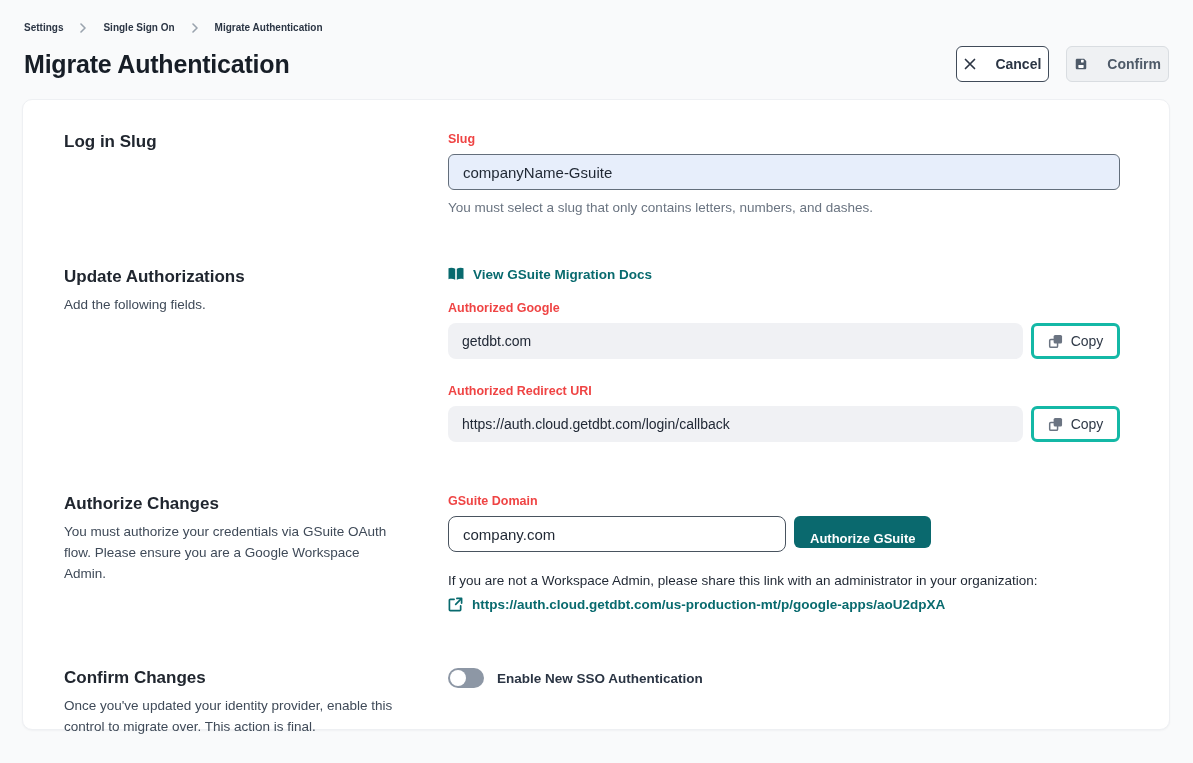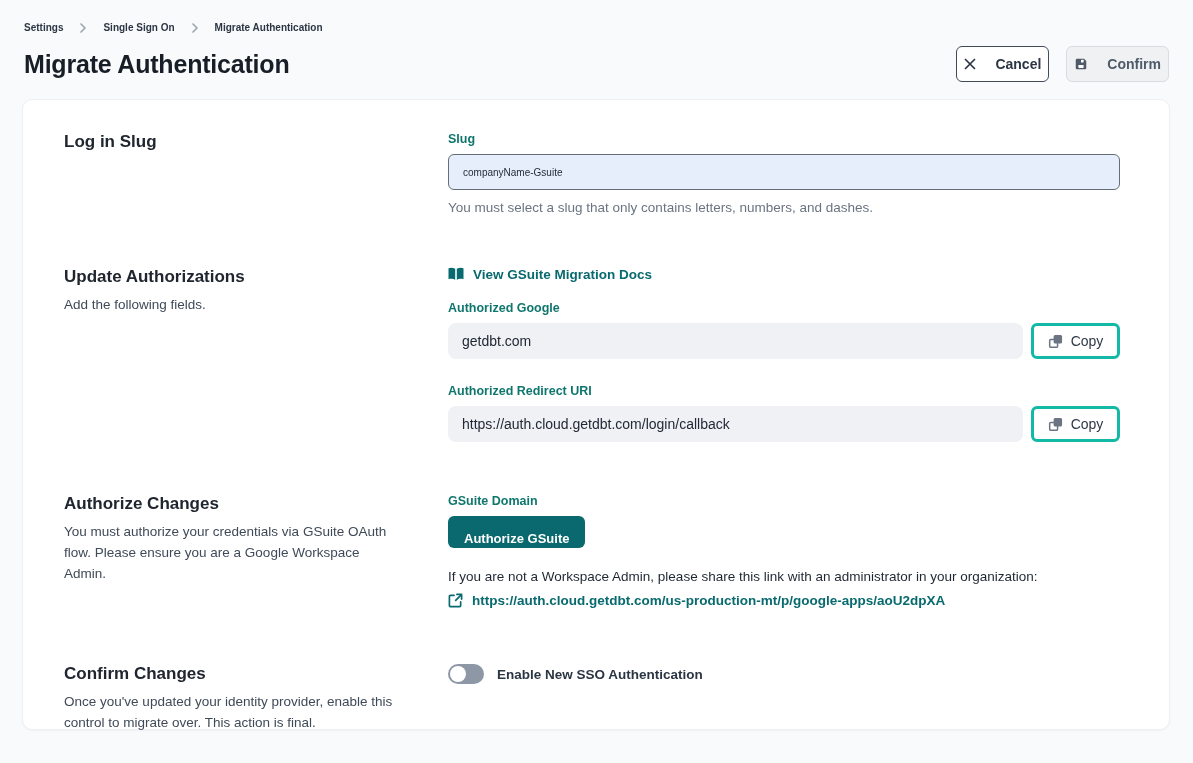--- a/index.html
+++ b/index.html
@@ -30,23 +30,23 @@
     margin:17px 23px 0 22px; height:631px; background:#ffffff;
     border:1px solid #eef0f3; border-radius:10px;
     padding:32px 49px 0 41px;
     box-shadow:0 1px 2px rgba(16,24,40,.04);
   }
   .section { display:flex; margin-bottom:52px; }
   .section-left { width:384px; flex:none; padding-right:44px; }
   .section-right { flex:1; min-width:0; }
   .section-heading { font-size:17px; font-weight:700; color:#20262f; margin-bottom:8px; }
   .section-desc { font-size:13.5px; color:#3f4a58; line-height:1.55; max-width:335px; }
-  .field-label { display:block; font-size:12.5px; font-weight:700; color:#0f766e; margin-bottom:8px; }
+  .field-label { display:block; font-size:12.5px; font-weight:700; color:#ef4444; margin-bottom:8px; }
   .text-input {
-    width:100%; height:36px; border-radius:6px; font-size:10px; color:#1f2733;
+    width:100%; height:36px; border-radius:6px; font-size:15px; color:#1f2733;
     padding:0 14px; font-family:"Liberation Sans", sans-serif; outline:none;
   }
   .input-slug { background:#e7eefb; border:1px solid #636e7b; }
   .help-text { font-size:13.5px; color:#6a7481; margin-top:10px; }
   .docs-link {
     display:inline-flex; align-items:flex-start; gap:9px; color:#086a6e;
     font-size:13.5px; font-weight:700; cursor:pointer; margin-bottom:19px;
   }
   .readonly-row { display:flex; gap:8px; margin-bottom:25px; }
   .readonly-row:last-child { margin-bottom:0; }
@@ -187,20 +187,21 @@
   </section>
 
   <section class="section">
     <div class="section-left">
       <h2 class="section-heading">Authorize Changes</h2>
       <p class="section-desc">You must authorize your credentials via GSuite OAuth flow. Please ensure you are a Google Workspace Admin.</p>
     </div>
     <div class="section-right">
       <label class="field-label">GSuite Domain</label>
       <div class="domain-row">
+        <input class="text-input input-domain" type="text" value="company.com" style="">
         <button class="authorize-btn">Authorize GSuite</button>
       </div>
       <div class="admin-note">If you are not a Workspace Admin, please share this link with an administrator in your organization:</div>
       <a class="share-link">
         <span class="icon">
           <svg width="15" height="15" viewBox="0 0 16 16">
             <path d="M13.5 9.5v4a1 1 0 0 1-1 1h-10a1 1 0 0 1-1-1v-10a1 1 0 0 1 1-1h4" fill="none" stroke="#086a6e" stroke-width="1.8" stroke-linecap="round"></path>
             <path d="M9.5 1.5h5v5" fill="none" stroke="#086a6e" stroke-width="1.8" stroke-linecap="round" stroke-linejoin="round"></path>
             <path d="M14 2L8.2 7.8" fill="none" stroke="#086a6e" stroke-width="1.8" stroke-linecap="round"></path>
           </svg>

